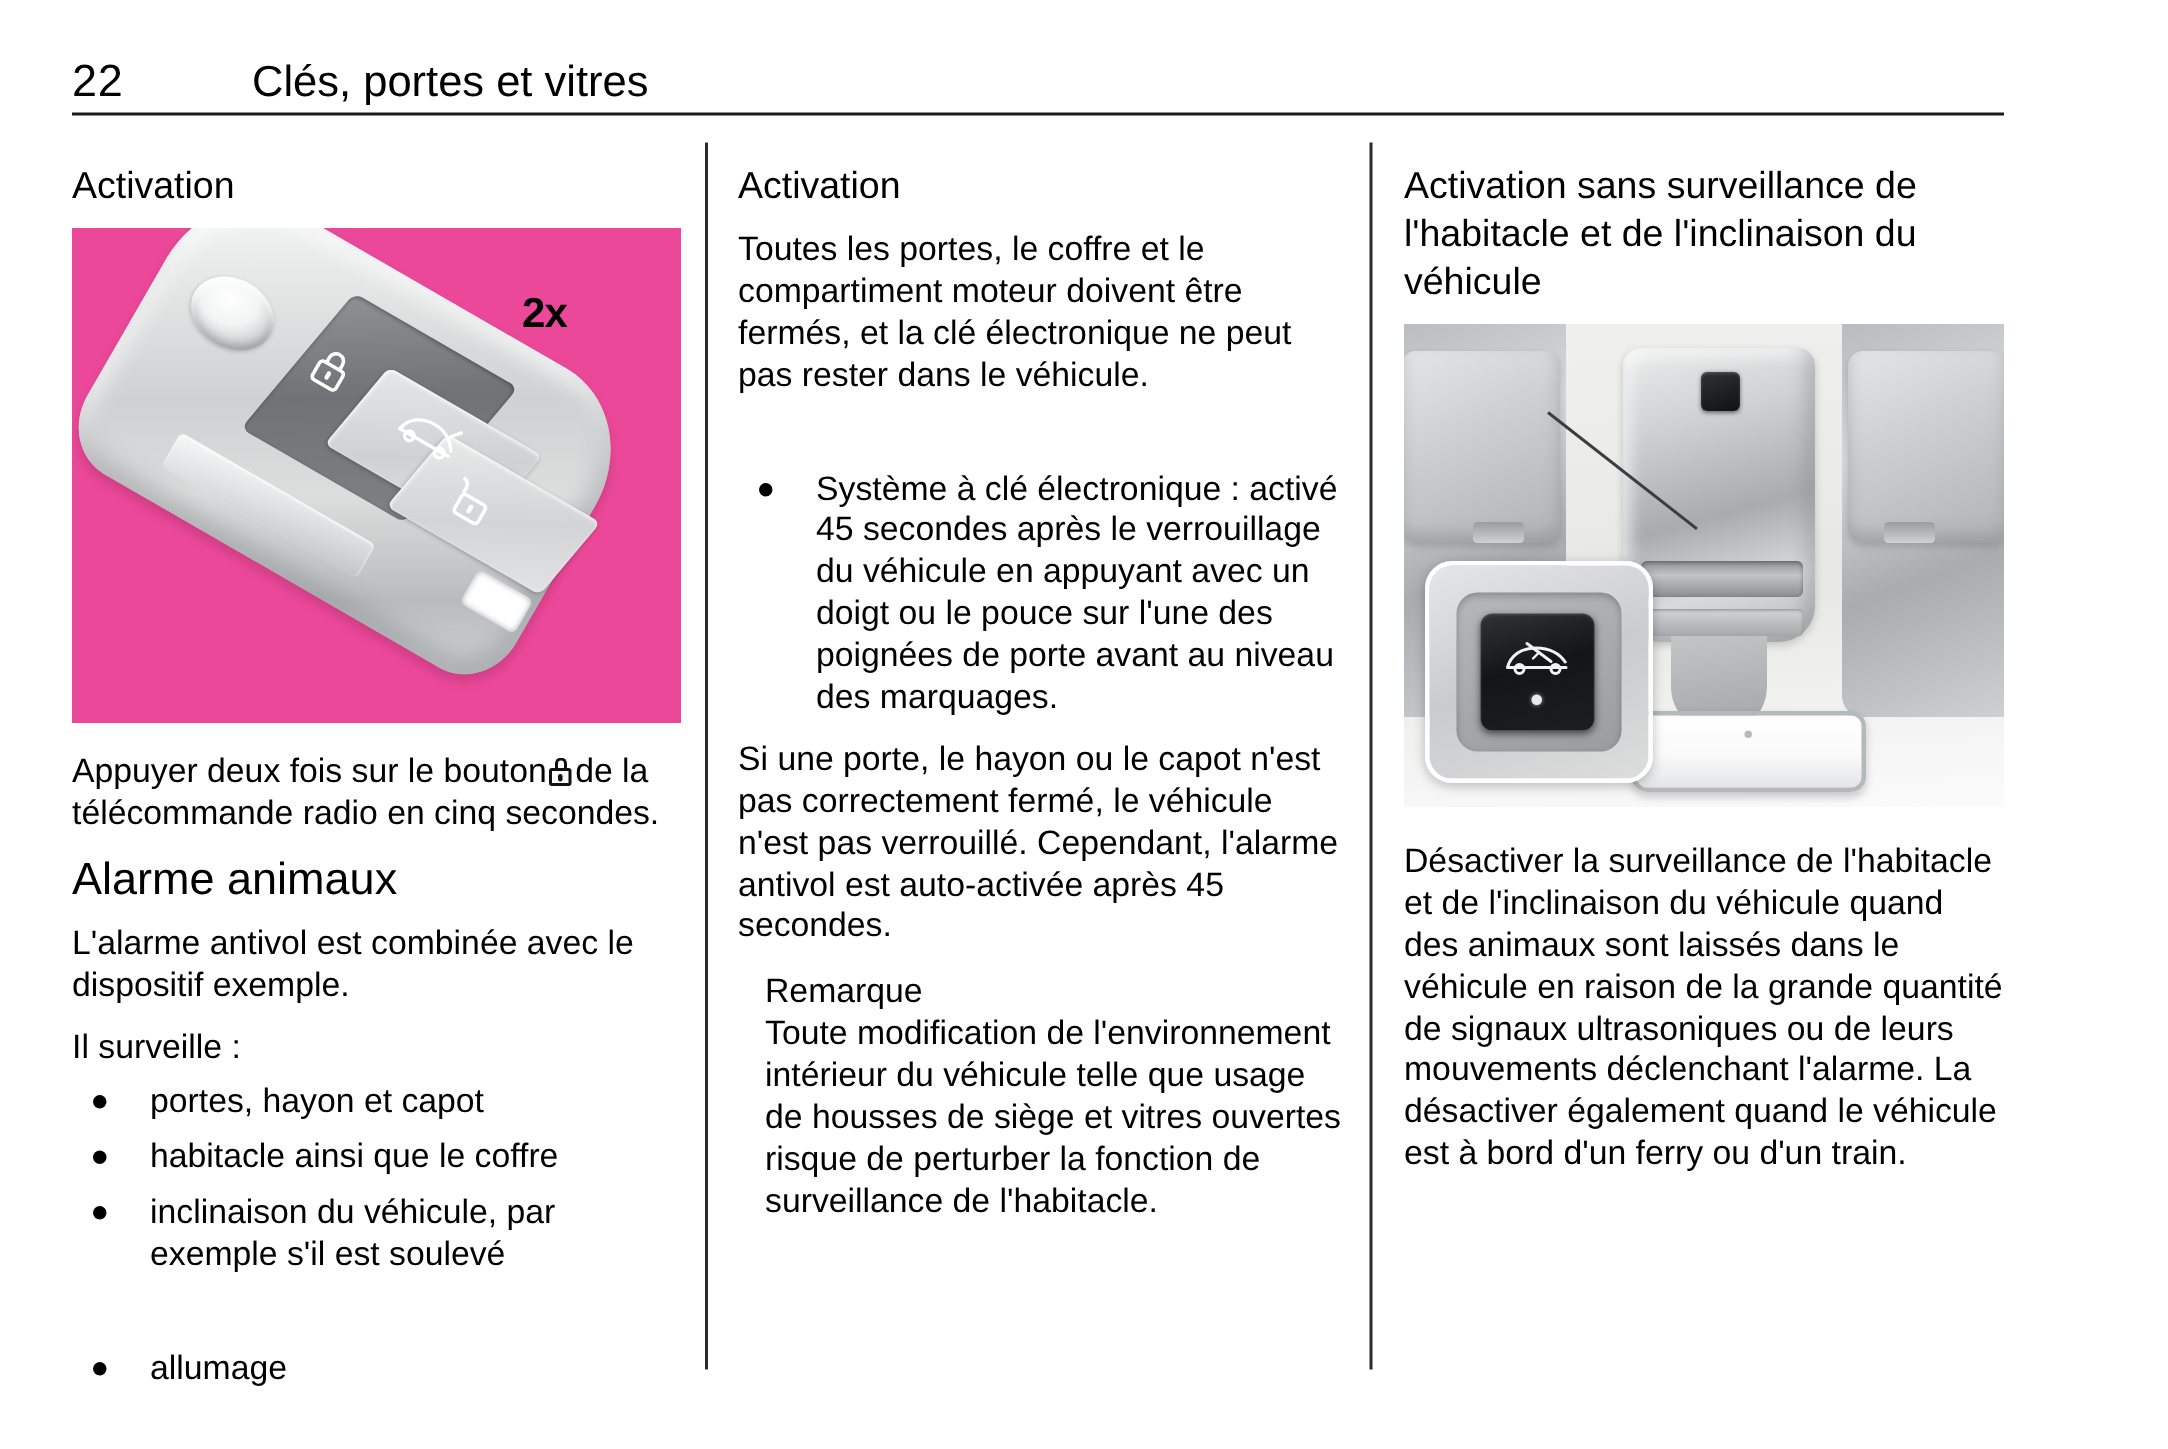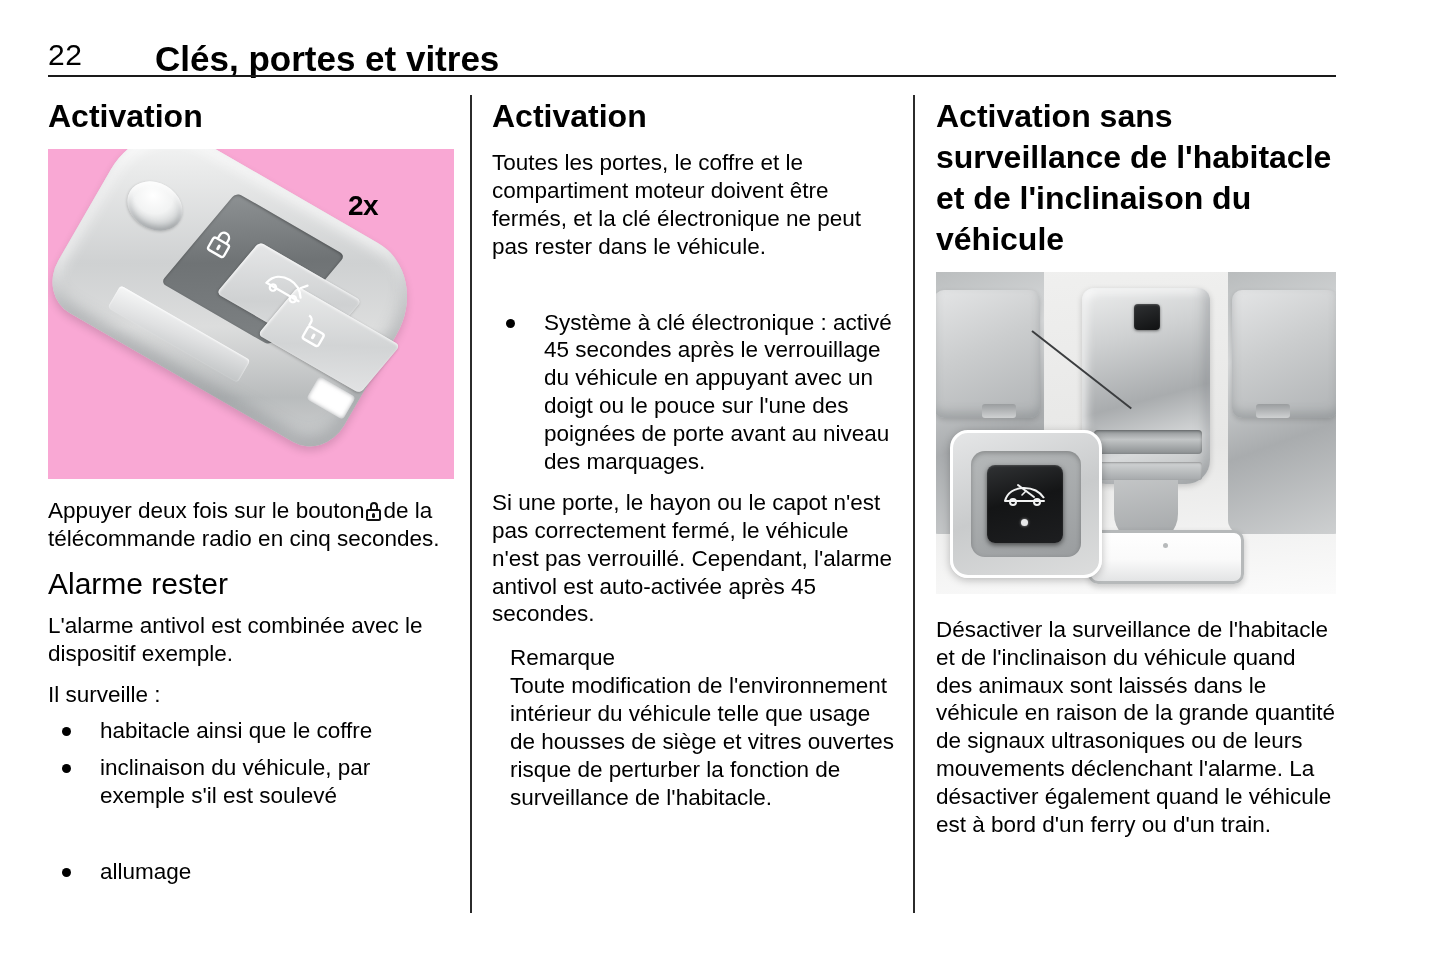--- a/index.html
+++ b/index.html
@@ -27,24 +27,24 @@
   #page-number {
     position: absolute;
     left: 0;
     top: 0;
     font-size: 30px;
     font-weight: 400;
     letter-spacing: 0.5px;
   }
   #header-title {
     position: absolute;
-    left: 107px;
+    left: 120px;
     top: 1px;
-    font-size: 35px;
-    font-weight: 700;
+    font-size: 29px;
+    font-weight: 400;
   }
   #header-rule {
     position: absolute;
     left: 48px;
     top: 75px;
     width: 1288px;
     height: 0;
     border-top: 2px solid #1a1a1a;
   }
 
@@ -63,24 +63,24 @@
   .column {
     position: absolute;
     top: 96px;
   }
   #column-1 { left: 48px;  width: 406px; }
   #column-2 { left: 492px; width: 404px; }
   #column-3 { left: 936px; width: 400px; }
 
   
   .h2 {
-    font-size: 32px;
-    font-weight: 700;
+    font-size: 25px;
+    font-weight: 400;
     line-height: 1.28;
-    margin: 0 0 12px 0;
+    margin: 12px 0 12px 0;
   }
   .h1 {
     font-size: 30px;
     font-weight: 400;
     line-height: 1.2;
     margin: 0 0 10px 0;
   }
   p.body {
     font-size: 22.5px;
     line-height: 1.24;
@@ -165,21 +165,21 @@
     height: 5px;
     background: #111;
     border-radius: 2px;
   }
 
   
   #fig-keyfob {
     position: relative;
     width: 406px;
     height: 330px;
-    background: #f9a8d4;
+    background: #ec4899;
     margin: 8px 0 18px 0;
     overflow: hidden;
   }
   #fob-body {
     position: absolute;
     left: 22px;
     top: 28px;
     width: 330px;
     height: 215px;
     transform: rotate(30deg);
@@ -494,26 +494,27 @@
       <rect x="14.5" y="16" width="3" height="6" rx="1.5" fill="#ffffff"></rect>
     </svg>
 
     <div id="fob-blade"></div>
     <div id="fob-notch"></div>
     <div id="fob-2x-label">2x</div>
   </div>
 
   <p class="body"><span>Appuyer deux fois sur le bouton</span><span class="lock-glyph"><span class="shackle"></span><span class="bodyb"></span><span class="keyhole"></span></span><span>de la télécommande radio en cinq secondes.</span></p>
 
-  <h1 class="h1">Alarme rester</h1>
+  <h1 class="h1">Alarme animaux</h1>
 
   <p class="body">L'alarme antivol est combinée avec le dispositif exemple.</p>
   <p class="body tight">Il surveille :</p>
 
   <ul class="bullets">
+    <li>portes, hayon et capot</li>
     <li>habitacle ainsi que le coffre</li>
     <li>inclinaison du véhicule, par exemple s'il est soulevé</li>
     <li>allumage</li>
   </ul>
 </div>
 
 <div id="column-2" class="column">
 
   <h2 class="h2">Activation</h2>
 

